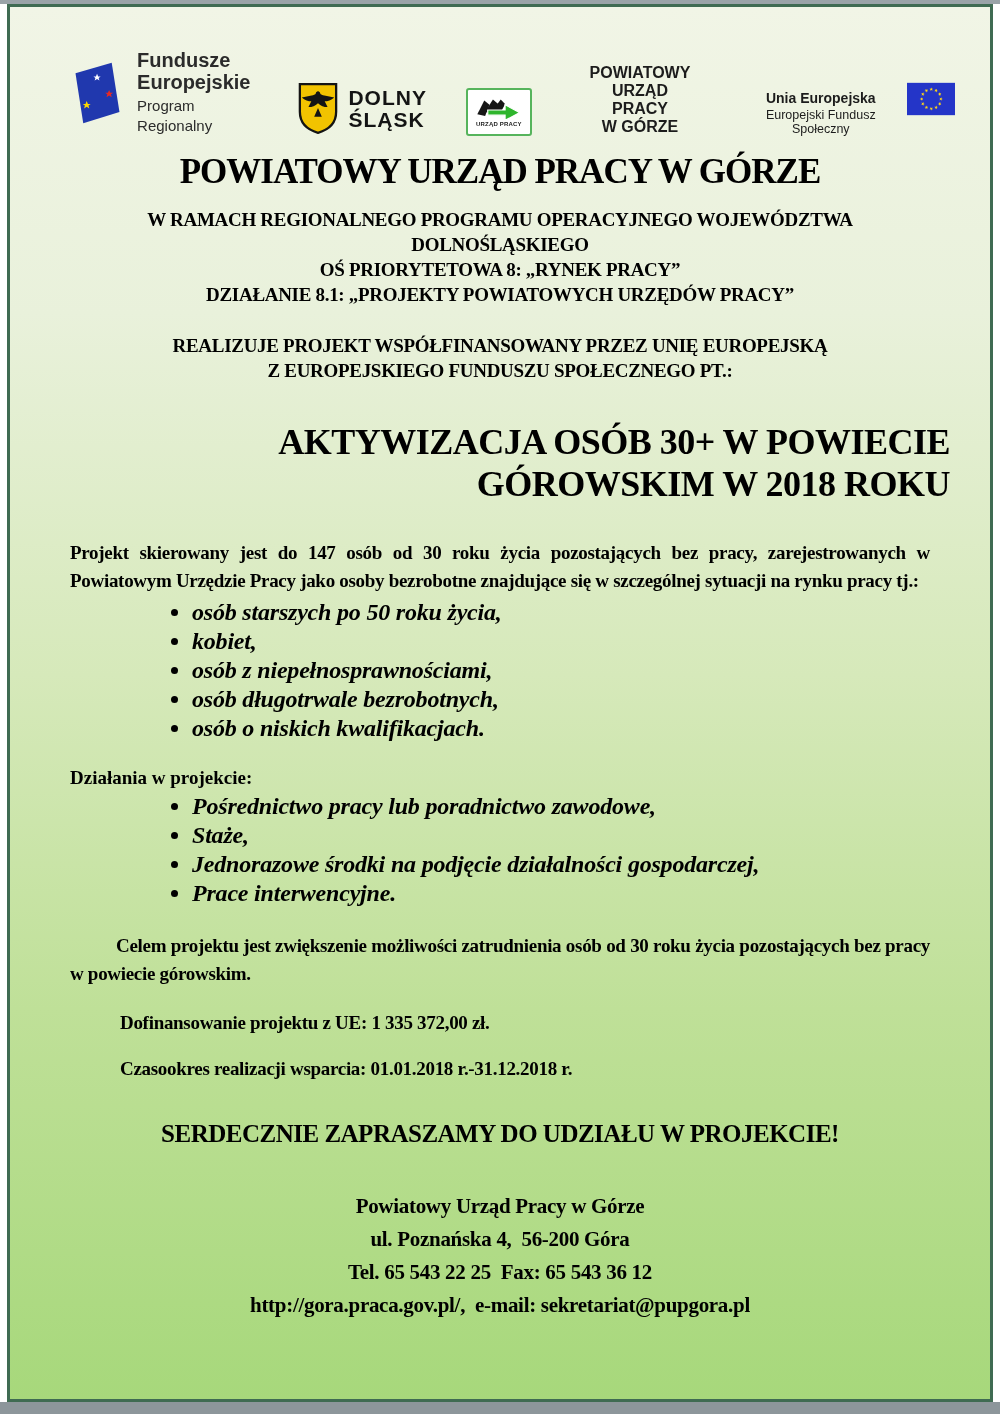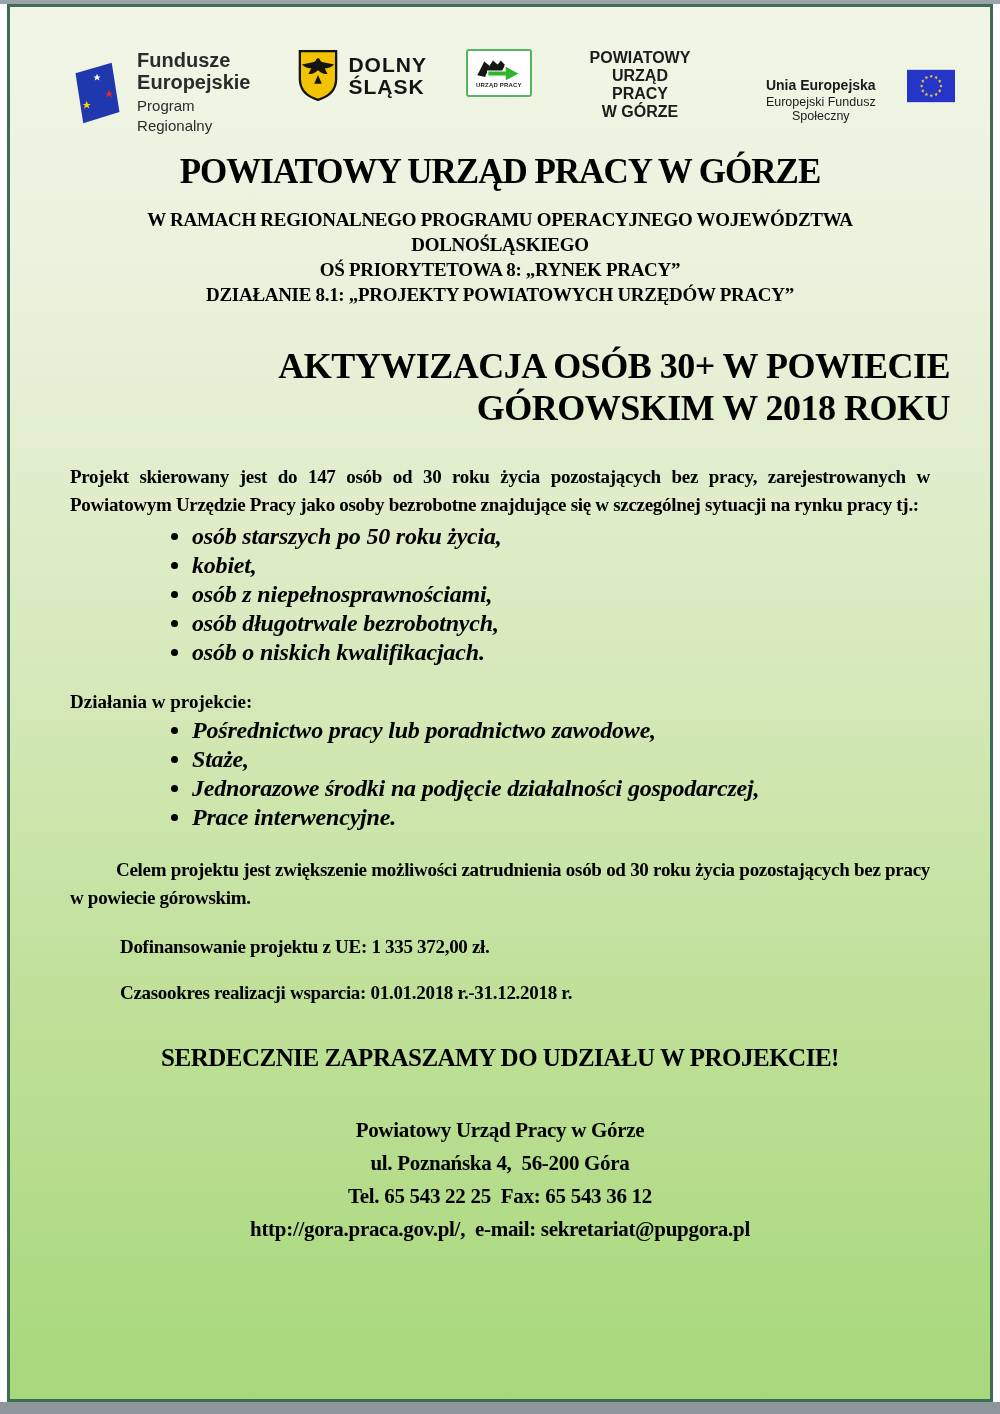--- a/index.html
+++ b/index.html
@@ -19,21 +19,21 @@
     position:absolute;
     top:4px; left:7px; right:7px; bottom:12px;
     border:3px solid #3f6b52;
     background:linear-gradient(180deg,
       #f1f5e6 0%, #e9f1db 22%, #d6e9ba 48%, #bfe098 72%, #a7d87b 100%);
     box-sizing:border-box;
   }
 
   
   .logos {
-    display:flex; align-items:flex-start; justify-content:space-between;
+    display:flex; align-items:flex-end; justify-content:space-between;
     padding:42px 35px 0 56px;
     font-family:"Liberation Sans", sans-serif;
     gap:39px;
   }
   .logo { display:flex; align-items:center; gap:9px; }
   .fe-text .l1 { font-size:20px; font-weight:700; line-height:22px; color:#2b2b2b; }
   .fe-text .l3 { font-size:15px; line-height:20px; margin-top:3px; color:#2b2b2b; }
   .ds-text { font-size:21px; font-weight:900; line-height:22px; letter-spacing:1px; color:#141414; }
   .up-box {
     width:62px; height:44px; background:#fff;
@@ -172,20 +172,24 @@
 
   <div class="main-title">POWIATOWY URZĄD PRACY W GÓRZE</div>
 
   <div class="prog-lines">
       <div>W RAMACH REGIONALNEGO PROGRAMU OPERACYJNEGO WOJEWÓDZTWA</div>
       <div>DOLNOŚLĄSKIEGO</div>
       <div>OŚ PRIORYTETOWA 8: „RYNEK PRACY”</div>
       <div>DZIAŁANIE 8.1: „PROJEKTY POWIATOWYCH URZĘDÓW PRACY”</div>
     </div>
 
+  <div class="cofinance">
+      <div>REALIZUJE PROJEKT WSPÓŁFINANSOWANY PRZEZ UNIĘ EUROPEJSKĄ</div>
+      <div>Z EUROPEJSKIEGO FUNDUSZU SPOŁECZNEGO PT.:</div>
+    </div>
 
   <div class="project-title">AKTYWIZACJA OSÓB 30+ W POWIECIE GÓROWSKIM W 2018 ROKU</div>
 
   <p class="intro">Projekt skierowany jest do 147 osób od 30 roku życia pozostających bez pracy, zarejestrowanych w Powiatowym Urzędzie Pracy jako osoby bezrobotne znajdujące się w szczególnej sytuacji na rynku pracy tj.:</p>
 
   <ul class="bullets">
       <li>osób starszych po 50 roku życia,</li>
       <li>kobiet,</li>
       <li>osób z niepełnosprawnościami,</li>
       <li>osób długotrwale bezrobotnych,</li>

